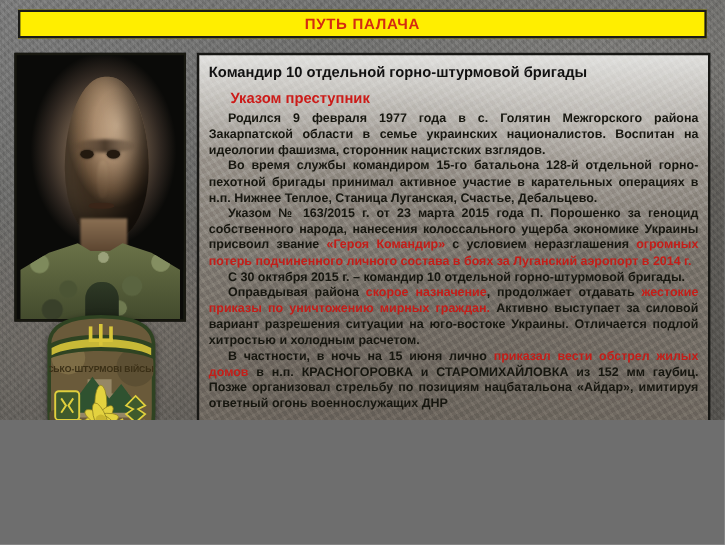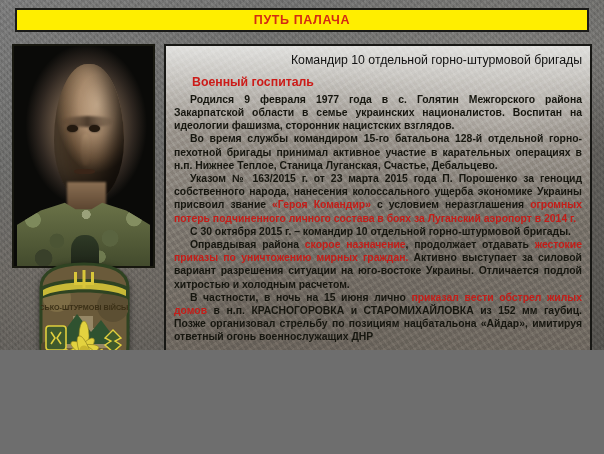--- a/index.html
+++ b/index.html
@@ -107,21 +107,21 @@
   .panel::after{
     content:"";position:absolute;inset:0;pointer-events:none;
     background-image:
       repeating-linear-gradient(55deg, rgba(255,255,255,.06) 0 2px, rgba(0,0,0,.06) 2px 5px),
       repeating-linear-gradient(-28deg, rgba(255,255,255,.04) 0 3px, rgba(0,0,0,.05) 3px 7px);
     mix-blend-mode:overlay;opacity:.85;
   }
   .panel > *{position:relative;z-index:2;}
 
   .hdr{
-    text-align:right;font-weight:normal;font-size:12.3px;color:#111;
+    text-align:left;font-weight:bold;font-size:12.3px;color:#111;
     line-height:1.45;letter-spacing:0;
   }
   .hdr .nm{color:#cc1b18;}
   .crimlabel{
     margin-top:5px;margin-left:18px;font-weight:bold;font-size:12.3px;color:#cc1b18;
   }
   p.body{
     margin:0;padding:0;text-align:justify;text-align-last:left;
     font-size:10.4px;line-height:13.2px;color:#16160f;font-weight:bold;
     text-indent:16px;
@@ -212,21 +212,21 @@
         <rect x="43" y="24" width="20" height="3"></rect>
       </g>
       <text x="53" y="52" text-anchor="middle" font-family="Liberation Sans, sans-serif" font-size="7.2" font-weight="bold" fill="#3a2f16">ІЙСЬКО-ШТУРМОВІ ВІЙСЬКА</text>
     </g>
   </svg>
 
   <div class="panel">
     <div class="hdr">
       <div>Командир 10 отдельной горно-штурмовой бригады</div>
     </div>
-    <div class="crimlabel">Военный госпиталь</div>
+    <div class="crimlabel">Указом преступник</div>
     <div id="paragraphs">
         <p class="body first"><span>Родился 9 февраля 1977 года в с. Голятин Межгорского района Закарпатской области в семье украинских националистов. Воспитан на идеологии фашизма, сторонник нацистских взглядов.</span></p>
         <p class="body"><span>Во время службы командиром 15-го батальона 128-й отдельной горно-пехотной бригады принимал активное участие в карательных операциях в н.п. Нижнее Теплое, Станица Луганская, Счастье, Дебальцево.</span></p>
         <p class="body"><span>Указом № 163/2015 г. от 23 марта 2015 года П. Порошенко за геноцид собственного народа, нанесения колоссального ущерба экономике Украины присвоил звание </span><span class="red">«Героя Командир»</span><span> с условием неразглашения </span><span class="red">огромных потерь подчиненного личного состава в боях за Луганский аэропорт в 2014 г.</span></p>
         <p class="body"><span>С 30 октября 2015 г. – командир 10 отдельной горно-штурмовой бригады.</span></p>
         <p class="body"><span>Оправдывая района </span><span class="red">скорое назначение</span><span>, продолжает отдавать </span><span class="red">жестокие приказы по уничтожению мирных граждан.</span><span> Активно выступает за силовой вариант разрешения ситуации на юго-востоке Украины. Отличается подлой хитростью и холодным расчетом.</span></p>
         <p class="body"><span>В частности, в ночь на 15 июня лично </span><span class="red">приказал вести обстрел жилых домов</span><span> в н.п. КРАСНОГОРОВКА и СТАРОМИХАЙЛОВКА из 152 мм гаубиц. Позже организовал стрельбу по позициям нацбатальона «Айдар», имитируя ответный огонь военнослужащих ДНР</span></p>
       </div>
   </div>
 

